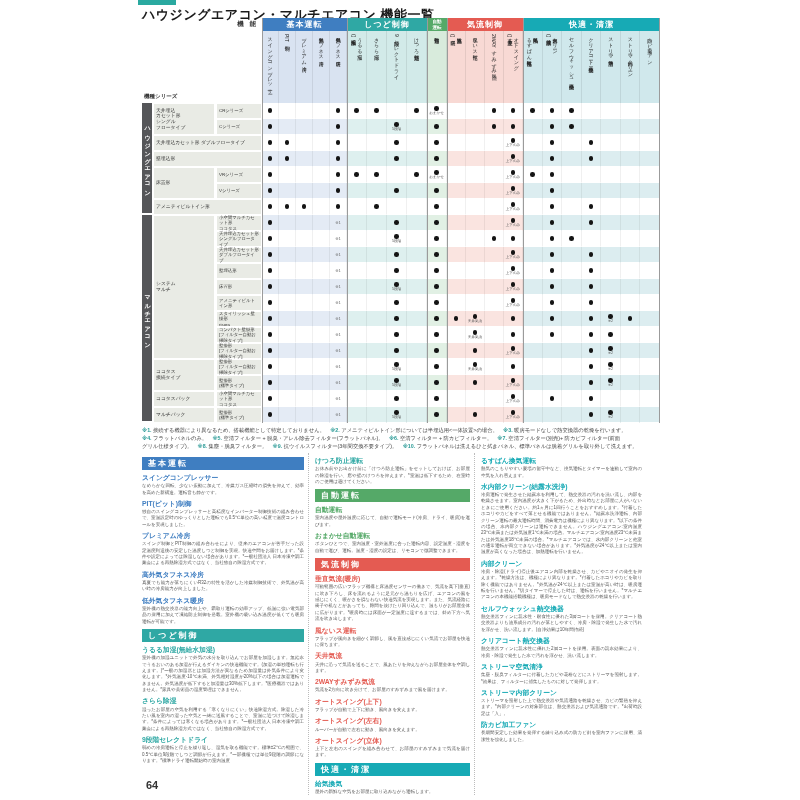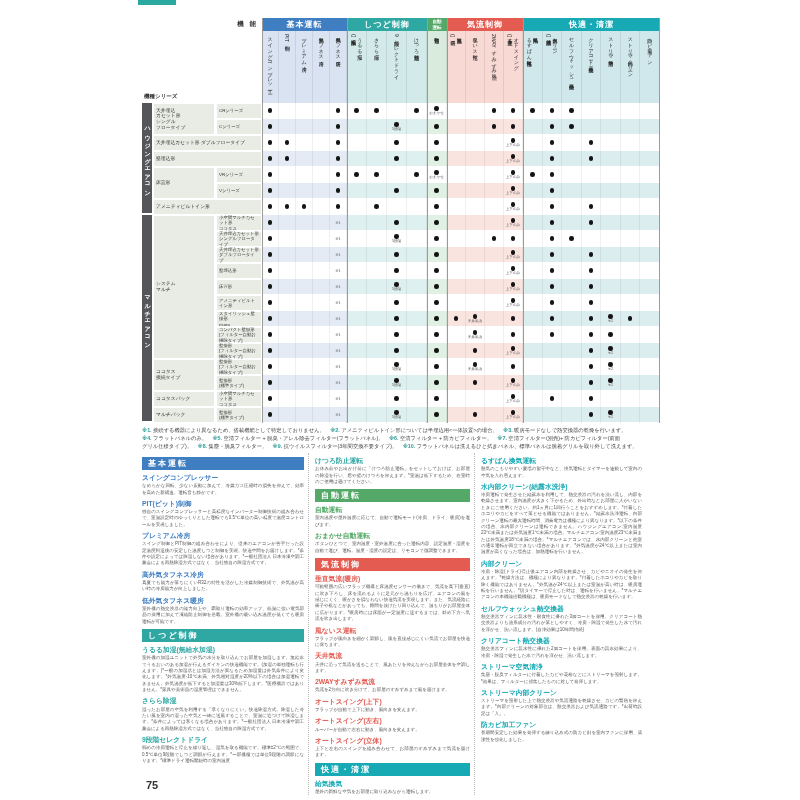--- a/index.html
+++ b/index.html
@@ -36,20 +36,21 @@
              padding-left:6px; letter-spacing:2px; margin:4px 0 3px 0; }
   .det-head { font-size:6.8px; font-weight:bold; margin-top:4px; line-height:1.2; }
   .det-body { font-size:4.5px; color:#555; line-height:1.42; margin-top:1px; text-align:justify; }
   .page-num { left:146px; top:779px; font-size:11px; font-weight:bold; color:#333; }
 </style>
 </head>
 <body>
 
 <div class="page">
   <div class="abs top-tab"></div>
+  <div class="abs page-title">ハウジングエアコン・マルチエアコン 機能一覧</div>
   <div class="abs" id="feature-table">
       <div class="abs fn-label" style="left: 60px; top: 2px; width: 56px;">機 能</div>
       <div class="abs grp-hdr" style="left: 120px; top: 0px; width: 85px; background: rgb(63, 126, 193);">基本運転</div>
       <div class="abs grp-hdr" style="left: 205px; top: 0px; width: 80px; background: rgb(47, 168, 164);">しつど制御</div>
       <div class="abs grp-hdr small" style="left: 285px; top: 0px; width: 20px; background: rgb(85, 169, 104);">自動
 運転</div>
       <div class="abs grp-hdr" style="left: 305px; top: 0px; width: 76px; background: rgb(228, 91, 82);">気流制御</div>
       <div class="abs grp-hdr" style="left: 381px; top: 0px; width: 137px; background: rgb(23, 170, 181);">快適・清潔</div>
       <div class="abs col-hdr" style="left: 120px; top: 13px; width: 17px; height: 72px; background: rgb(217, 227, 241);">
         <div class="vtext">スイングコンプレッサー</div>
@@ -1006,14 +1007,14 @@
         <div class="det-head" style="color: rgb(23, 170, 181);">クリアコート熱交換器</div>
         <div class="det-body">熱交換器フィンに親水性に優れた2層コートを採用。表面の親水効果により、冷房・除湿で発生した水で汚れを浮かせ、洗い流します。</div>
         <div class="det-head" style="color: rgb(23, 170, 181);">ストリーマ空気清浄</div>
         <div class="det-body">集塵・脱臭フィルターに付着したカビや花粉などにストリーマを照射します。*効果は、フィルターに捕集したものに対して発揮します。</div>
         <div class="det-head" style="color: rgb(23, 170, 181);">ストリーマ内部クリーン</div>
         <div class="det-body">ストリーマを照射した上で熱交換器や気流通路を乾燥させ、カビの繁殖を抑えます。*内部クリーンの対象部位は、熱交換器および気流通路です。*出荷時設定は「入」。</div>
         <div class="det-head" style="color: rgb(23, 170, 181);">防カビ加工ファン</div>
         <div class="det-body">長期間安定した効果を発揮する練り込み式の防カビ剤を室内ファンに採用、清潔性を強化しました。</div>
       </div>
     </div>
-  <div class="abs page-num">75</div>
+  <div class="abs page-num">64</div>
 </div>
 
 </body></html>

